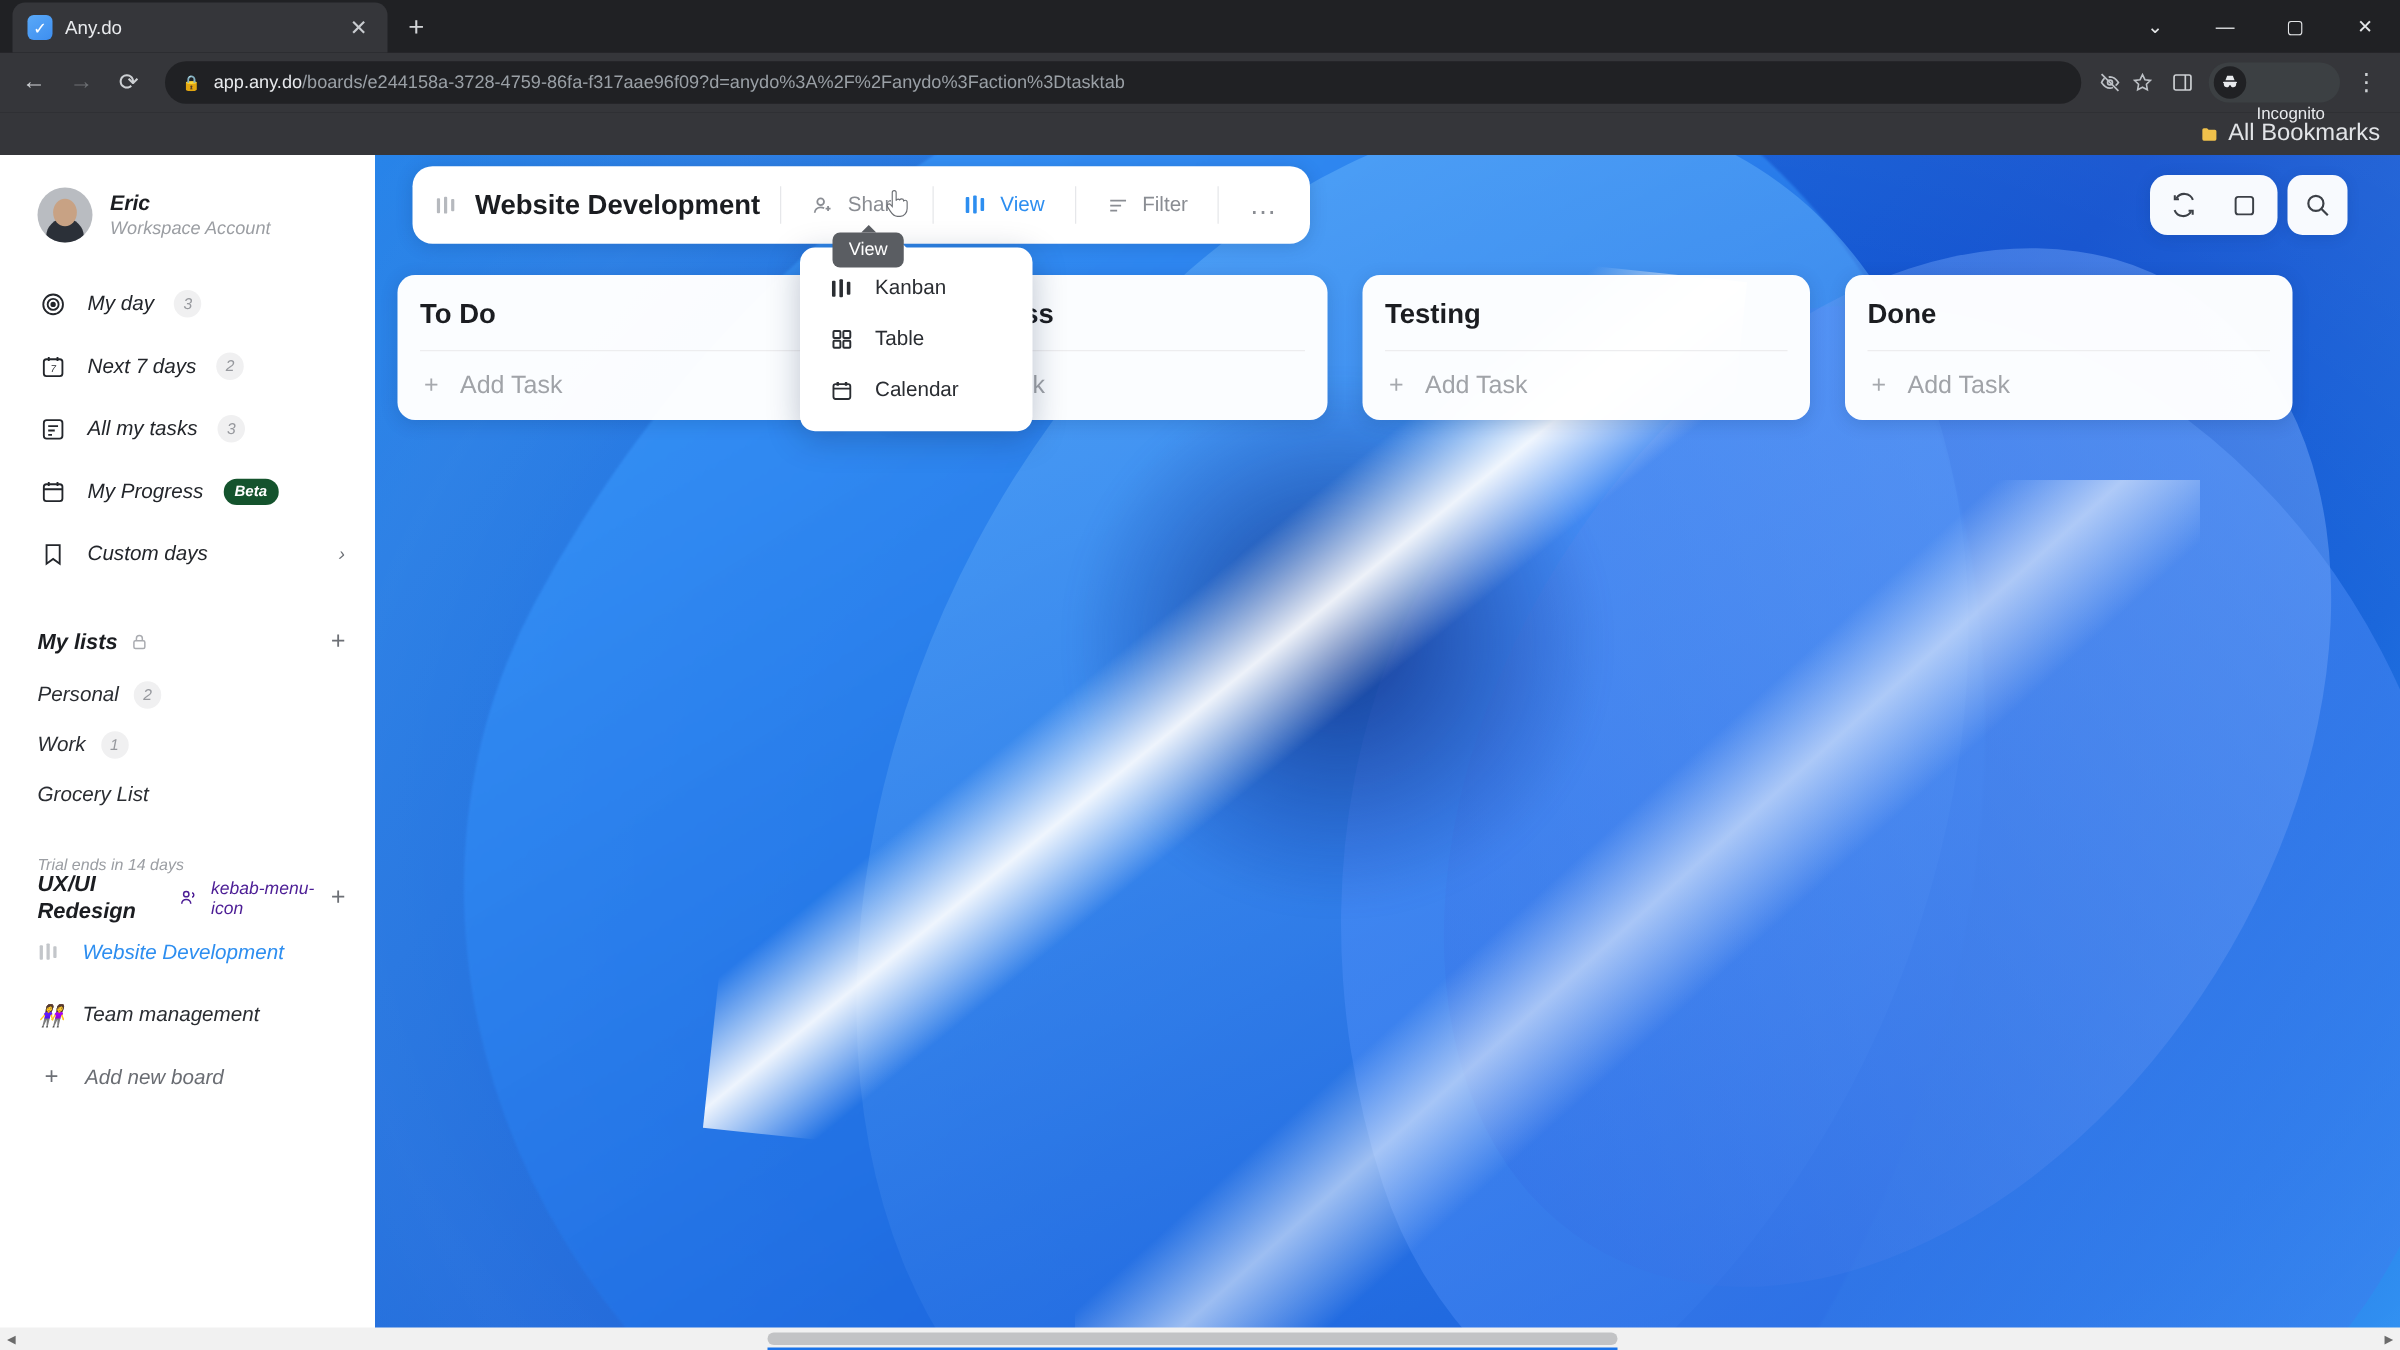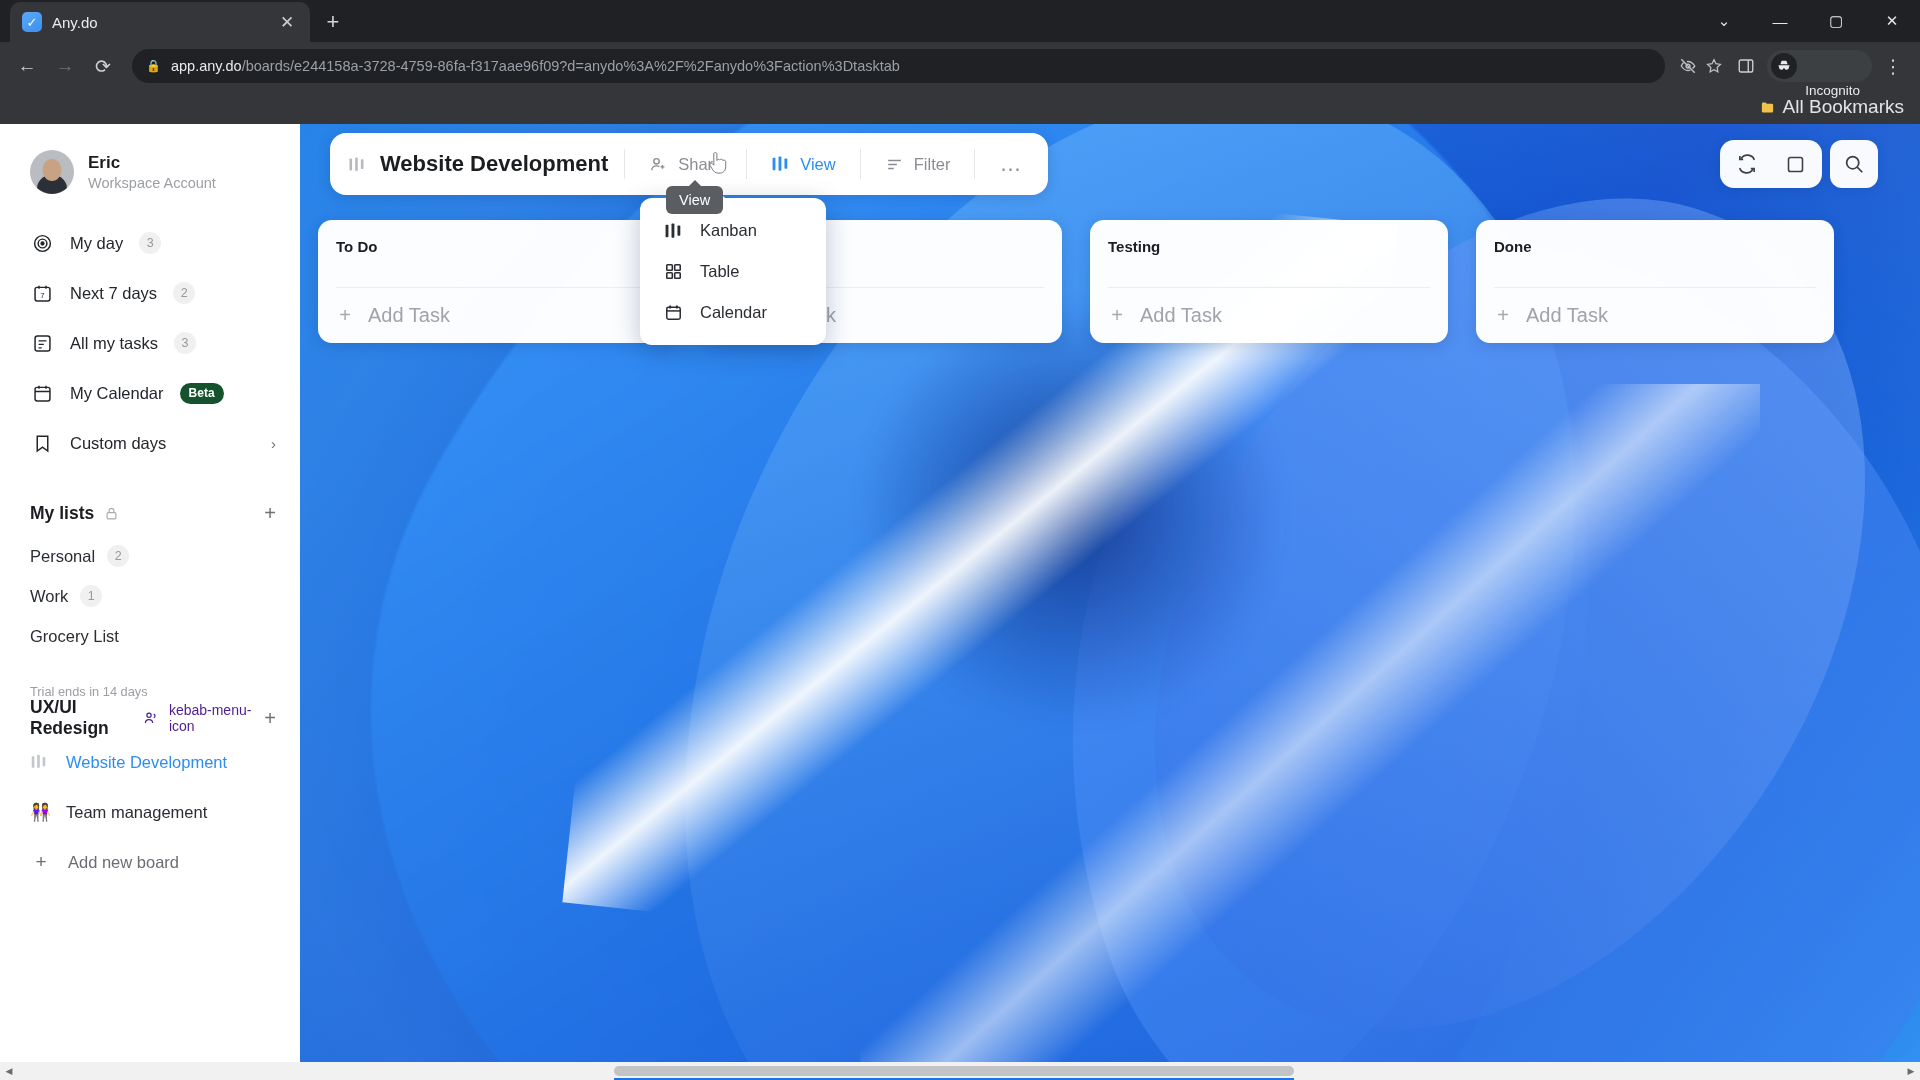--- a/index.html
+++ b/index.html
@@ -89,21 +89,21 @@
 
   
   .viewport {
     position: absolute; left: 0; top: 124px; width: 1920px; height: 956px;
     background: #ffffff; overflow: hidden;
   }
 
   
   .sidebar {
     position: absolute; left: 0; top: 0; width: 300px; height: 796px;
-    background: #ffffff; padding: 20px 0 0 0;
+    background: #ffffff; padding: 20px 0 0 0; font-style: italic;
   }
   .profile { display: flex; align-items: center; gap: 14px; padding: 0 26px 0 30px; height: 56px; }
   .avatar {
     width: 44px; height: 44px; border-radius: 50%; flex: none;
     background: radial-gradient(circle at 50% 32%, #d8c3ad 0 22%, rgba(0,0,0,0) 23%),
                 linear-gradient(170deg,#cfd2d6 0%,#9aa0a8 45%,#3a3f४6 46%, #2e3338 100%);
     background-color: #b9bcc1; position: relative; overflow: hidden;
   }
   .avatar::after {
     content:""; position:absolute; left:50%; top:56%; transform:translateX(-50%);
@@ -263,21 +263,21 @@
   
   .columns {
     position: absolute; left: 14px; top: 96px; width: 1606px;
     display: flex; gap: 28px; padding-left: 4px; z-index: 5;
   }
   .column {
     width: 358px; background: rgba(255,255,255,0.98); border-radius: 14px;
     padding: 18px 18px 16px 18px;
     box-shadow: 0 3px 14px rgba(8,36,90,0.16);
   }
-  .col-title { font-size: 15px; font-weight: 700; color: #1b1d21; margin-bottom: 32px; }
+  .col-title { font-size: 22px; font-weight: 700; color: #1b1d21; margin-bottom: 16px; }
   .add-task {
     border-top: 1px solid #ededef; padding-top: 16px;
     display: flex; align-items: center; gap: 14px; cursor: pointer;
   }
   .add-task-plus { color: #a6a9ae; font-size: 20px; width: 18px; text-align: center; }
   .add-task-label { font-size: 20px; color: #a0a3a8; }
 
   
   .dropdown {
     position: absolute; left: 340px; top: 74px; width: 186px;
@@ -449,21 +449,21 @@
           <span class="count-badge">3</span>
         </div>
 
         <div class="nav-item">
           <span class="nav-ico">
             <svg class="icon-svg" width="21" height="21" viewBox="0 0 24 24" fill="none" stroke="currentColor" stroke-width="1.7">
                 <rect x="3.5" y="5" width="17" height="15.5" rx="2.4"></rect>
                 <path d="M3.5 9.6h17M8 3v3.6M16 3v3.6"></path>
               </svg>
           </span>
-          <span class="nav-label">My Calendar</span>
+          <span class="nav-label">My Progress</span>
           <span class="beta-badge">Beta</span>
         </div>
 
         <div class="nav-item">
           <span class="nav-ico">
             <svg class="icon-svg" width="21" height="21" viewBox="0 0 24 24" fill="none" stroke="currentColor" stroke-width="1.7">
                 <path d="M6 3.6h12v17l-6-4.4-6 4.4z"></path>
               </svg>
           </span>
           <span class="nav-label">Custom days</span>

